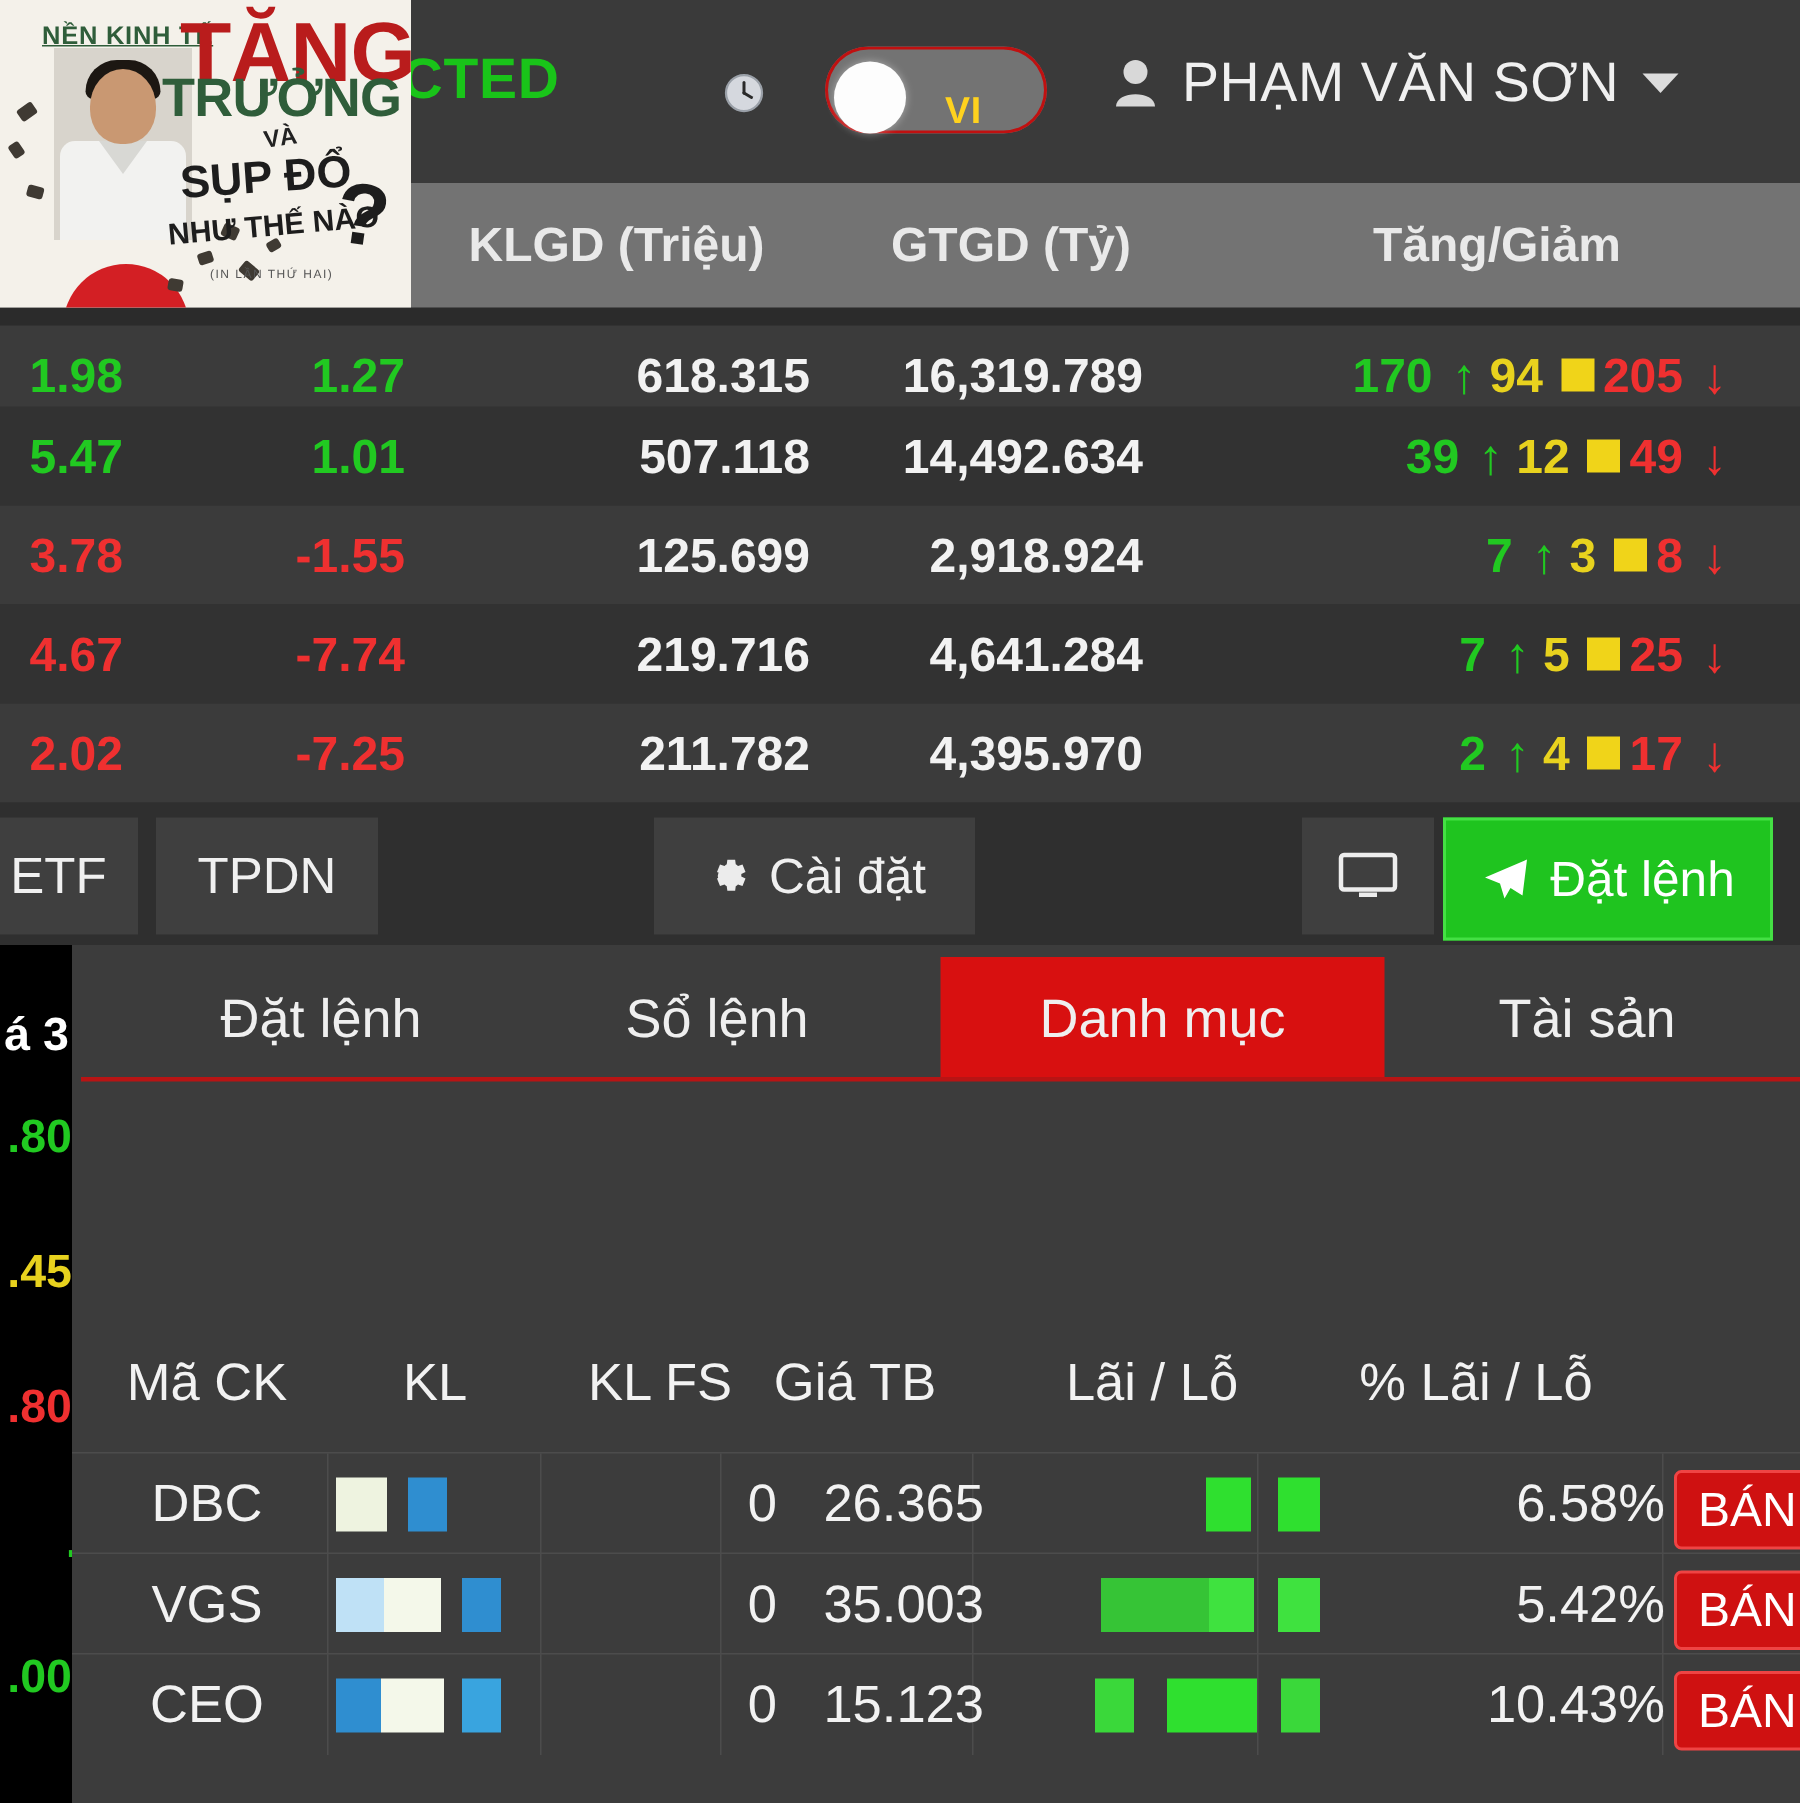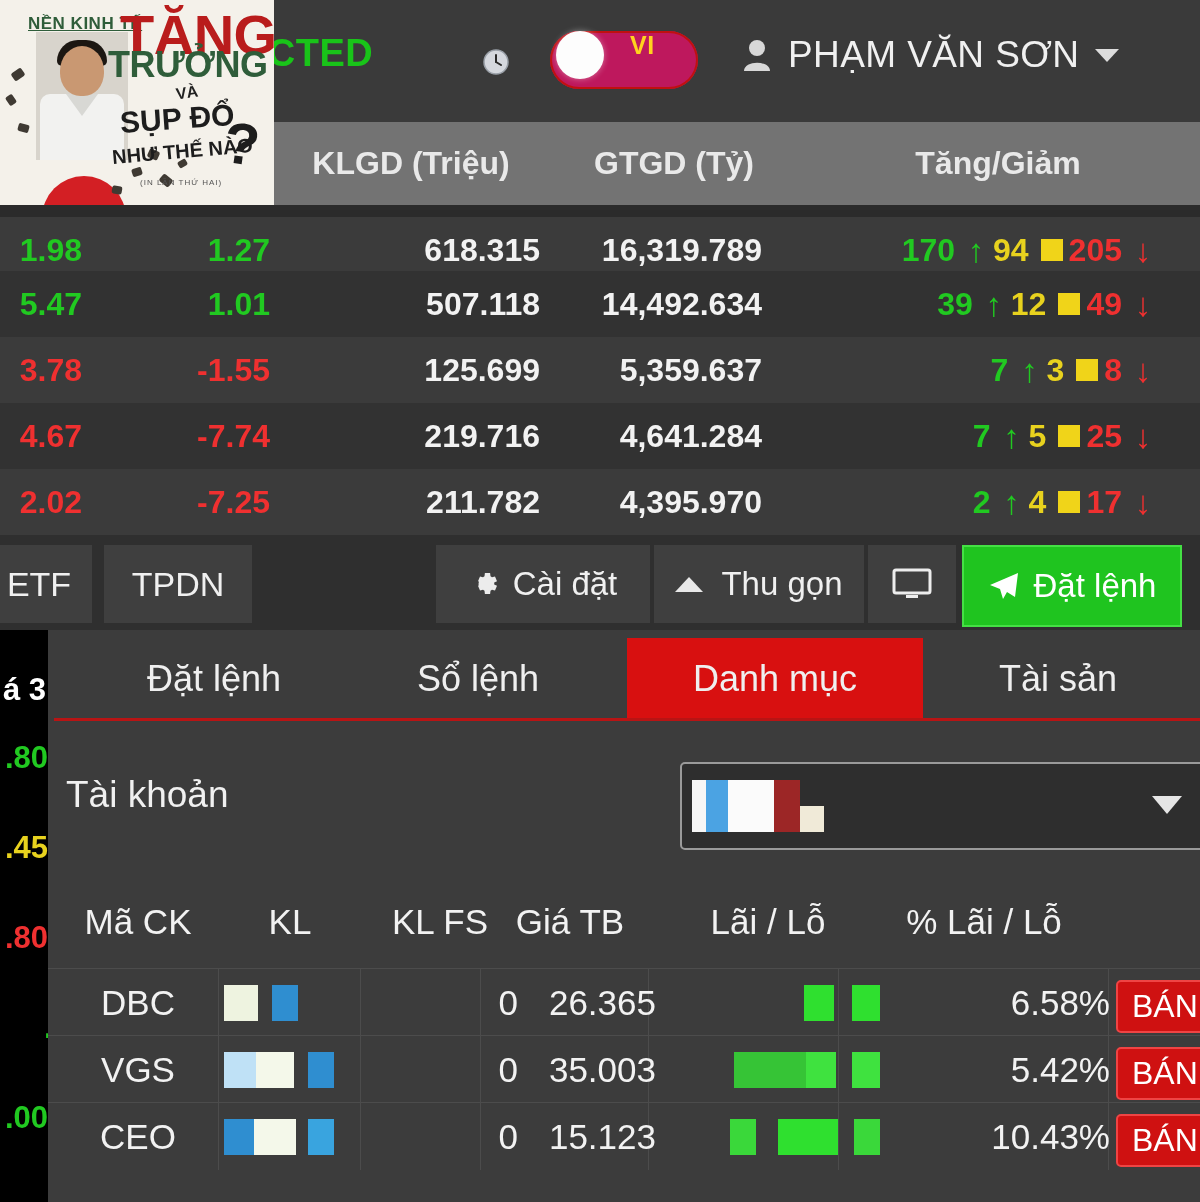--- a/index.html
+++ b/index.html
@@ -37,25 +37,25 @@
   }
   .clock-icon {
     position: absolute;
     left: 482px; top: 48px;
     width: 28px; height: 28px;
   }
   .lang-toggle {
     position: absolute;
     left: 550px; top: 31px;
     width: 148px; height: 58px;
-    background: #be185d;
+    background: #737373;
     border-radius: 29px;
     box-shadow: 0 0 0 2px #c01010 inset;
     display: flex;
-    align-items: flex-start;
+    align-items: flex-end;
     cursor: pointer;
   }
   .lang-knob {
     width: 48px; height: 48px;
     border-radius: 50%;
     background: #fdfdfd;
     margin-left: 6px;
     box-shadow: 0 0 6px rgba(255,255,255,0.4);
   }
   .lang-label {
@@ -550,21 +550,21 @@
               <span class="adv-num down">49</span>
               <span class="arrow-dn down">↓</span>
             </span>
             <span class="sp-right"></span>
           </div>
         </div>
         <div class="idx-row odd" style="top: 215px;">
           <div class="td v1 down">3.78</div>
           <div class="td v2 down">-1.55</div>
           <div class="td v3">125.699</div>
-          <div class="td v4">5,359.637</div>
+          <div class="td v4">2,918.924</div>
           <div class="td v5">
             <span class="adv-grp">
               <span class="adv-num up">7</span>
               <span class="arrow-up up">↑</span>
             </span>
             <span class="adv-grp">
               <span class="adv-num ref">3</span>
               <span class="ref-sq"></span>
             </span>
             <span class="adv-grp">
@@ -625,24 +625,20 @@
 
     <div class="tb-btn settings">
       <span class="gear-icon">
         <svg viewBox="0 0 30 30" width="30" height="30">
           <path fill="#ececec" d="M15 10a5 5 0 100 10 5 5 0 000-10zm13.5 6.7l-2.8-1.3a11 11 0 000-1.8l2.8-1.3-2-4.9-3 .9a11 11 0 00-1.5-1.1l-.4-3.1h-5.2l-.4 3.1c-.5.3-1 .7-1.5 1.1l-3-.9-2 4.9 2.8 1.3a11 11 0 000 1.8l-2.8 1.3 2 4.9 3-.9c.5.4 1 .8 1.5 1.1l.4 3.1h5.2l.4-3.1c.5-.3 1-.7 1.5-1.1l3 .9z" transform="scale(1.0) translate(-0.5,0)"></path>
         </svg>
       </span>
       <span>Cài đặt</span>
     </div>
 
-    <div class="tb-btn collapse">
-      <span class="chev-up"></span>
-      <span>Thu gọn</span>
-    </div>
 
     <div class="tb-btn monitor">
       <span class="monitor-icon">
         <svg viewBox="0 0 40 34" width="40" height="34">
           <rect x="2" y="3" width="36" height="23" rx="2" fill="none" stroke="#ededed" stroke-width="3"></rect>
           <rect x="14" y="28" width="12" height="3" fill="#ededed"></rect>
         </svg>
       </span>
     </div>
 
@@ -669,33 +665,20 @@
 
   <div class="panel">
     <div class="panel-tabs">
       <div class="ptab t0">Đặt lệnh</div>
       <div class="ptab t1">Sổ lệnh</div>
       <div class="ptab t2">Danh mục</div>
       <div class="ptab t3">Tài sản</div>
     </div>
     <div class="panel-underline"></div>
 
-    <div class="acct-row">
-      <div class="acct-label">Tài khoản</div>
-      <div class="acct-select">
-        <div class="acct-mask">
-          <span style="width:14px;height:52px;background:#f6f6f6"></span>
-          <span style="width:22px;height:52px;background:#4ba3e3"></span>
-          <span style="width:46px;height:52px;background:#fbfbfb"></span>
-          <span style="width:26px;height:52px;background:#9c2626"></span>
-          <span style="width:24px;height:26px;background:#f0ead8;align-self:flex-end"></span>
-        </div>
-        <div class="acct-caret"></div>
-      </div>
-    </div>
 
     <div class="pf">
       <div class="pf-head">
         <div class="pth h-ma">Mã CK</div>
         <div class="pth h-kl">KL</div>
         <div class="pth h-gia">Giá TB</div>
         <div class="pth h-klfs">KL FS</div>
         <div class="pth h-ll">Lãi / Lỗ</div>
         <div class="pth h-pll">% Lãi / Lỗ</div>
       </div>

